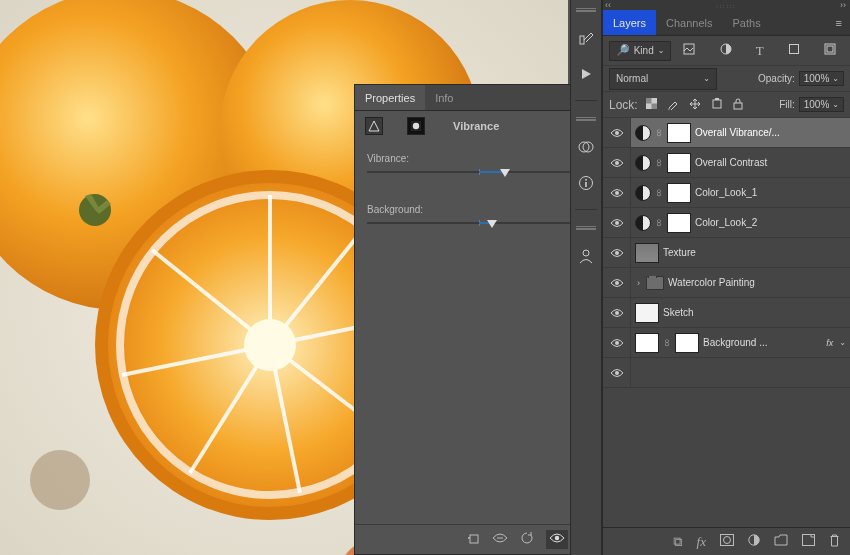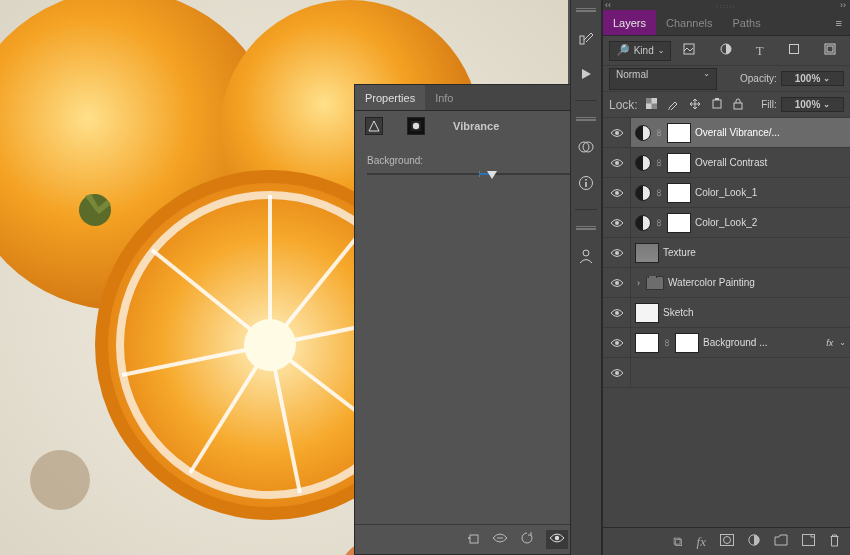--- a/index.html
+++ b/index.html
@@ -34,29 +34,29 @@
   .dock-sep { width: 22px; height: 1px; background: #333; }
 
   
   .right-panel { position: absolute; left: 602px; top: 0; width: 248px; height: 555px; background: #454545; color: #c8c8c8; font-size: 11px; display: flex; flex-direction: column; border-left: 1px solid #2a2a2a; }
   .right-topbar { height: 10px; background: #383838; position: relative; }
   .right-topbar .dots { position: absolute; left: 50%; top: 3px; transform: translateX(-50%); letter-spacing: 2px; color: #888; font-size: 5px; }
   .right-top-icons { position: absolute; left: 2px; top: 0; font-size: 9px; color: #aaa; }
   .right-top-icons.rgt { left: auto; right: 4px; }
   .layer-tabs { height: 26px; display: flex; align-items: stretch; background: #383838; border-bottom: 1px solid #2a2a2a; }
   .layer-tab { padding: 0 10px; line-height: 26px; color: #8a8a8a; }
-  .layer-tab.active { background: #701a75; color: #e4e4e4; }
+  .layer-tab.active { background: #1d4ed8; color: #e4e4e4; }
   .layer-tab-menu { margin-left: auto; padding: 0 8px; line-height: 26px; color: #bbb; }
   .filter-row { display: flex; align-items: center; height: 30px; padding: 0 6px; gap: 4px; background: #454545; border-bottom: 1px solid #3a3a3a; }
   .filter-kind { display: flex; align-items: center; gap: 4px; height: 20px; padding: 0 6px; background: #3a3a3a; border: 1px solid #2a2a2a; font-size: 10px; }
   .filter-icons { display: flex; gap: 8px; align-items: center; flex: 1; justify-content: space-around; font-size: 12px; color: #bbb; }
   .blend-row, .lock-row { display: flex; align-items: center; height: 26px; padding: 0 6px; gap: 6px; border-bottom: 1px solid #3a3a3a; }
-  .blend-select { flex: 0 0 108px; height: 22px; background: #3a3a3a; border: 1px solid #2a2a2a; padding: 0 6px; display: flex; justify-content: space-between; font-size: 10px; }
+  .blend-select { flex: 0 0 108px; height: 22px; background: #3a3a3a; border: 1px solid #2a2a2a; padding: 0 6px; display: flex; align-items: center; justify-content: space-between; font-size: 10px; }
   .pct-field { display: flex; align-items: center; gap: 4px; font-size: 10px; }
-  .pct-box { background: #3a3a3a; border: 1px solid #2a2a2a; padding: 1px 13px; display: flex; align-items: center; gap: 3px; font-weight: bold; }
+  .pct-box { background: #3a3a3a; border: 1px solid #2a2a2a; padding: 1px 4px; display: flex; align-items: center; gap: 3px; }
   .lock-label { font-size: 12px; color: #bbb; margin-right: 2px; }
   .lock-icons { display: flex; gap: 10px; align-items: center; color: #bbb; font-size: 11px; flex: 1; }
   .layers-list { flex: 1; overflow: hidden; background: #454545; }
   .layer-row { display: flex; align-items: center; height: 30px; border-bottom: 1px solid #3a3a3a; padding-right: 4px; }
   .layer-row.selected { background: #6a6a6a; }
   .vis-cell { width: 28px; height: 100%; display: flex; align-items: center; justify-content: center; border-right: 1px solid #3a3a3a; background: #454545; }
   .layer-row.selected .vis-cell { background: #454545; }
   .eye { width: 14px; height: 10px; }
   .layer-body { flex: 1; display: flex; align-items: center; gap: 4px; padding-left: 4px; overflow: hidden; }
   .adj-circle { width: 16px; height: 16px; border-radius: 50%; background: linear-gradient(90deg, #1a1a1a 50%, #e8e8e8 50%); border: 1px solid #222; flex-shrink: 0; }
@@ -163,20 +163,32 @@
     </span>
     <span class="icon-box" style="background:#111">
       <svg width="12" height="12" viewBox="0 0 12 12">
           <rect x="1" y="1" width="10" height="10" fill="#222"></rect>
           <circle cx="6" cy="6" r="3.2" fill="#ddd"></circle>
         </svg>
     </span>
     <span style="margin-left:4px;font-weight:600">Vibrance</span>
   </div>
 
+  <div class="prop-slider-block" style="margin-top:8px">
+    <div class="slider-label-row">
+      <span>Vibrance:</span>
+      <span class="slider-value">+33</span>
+    </div>
+    <div class="slider-track">
+      <div class="slider-bar"></div>
+        <div class="slider-mid"></div>
+      <div class="slider-fill" id="vib-fill" style="left: 50%; width: 12%;"></div>
+      <div class="slider-thumb" id="vib-thumb" style="left: 62%;"></div>
+    </div>
+  </div>
 
   <div class="prop-slider-block" style="margin-top:10px">
     <div class="slider-label-row">
       <span>Background:</span>
       <span class="slider-value">+19</span>
     </div>
     <div class="slider-track">
       <div class="slider-bar"></div>
         <div class="slider-mid"></div>
       <div class="slider-fill" id="sat-fill" style="left: 50%; width: 6%;"></div>

